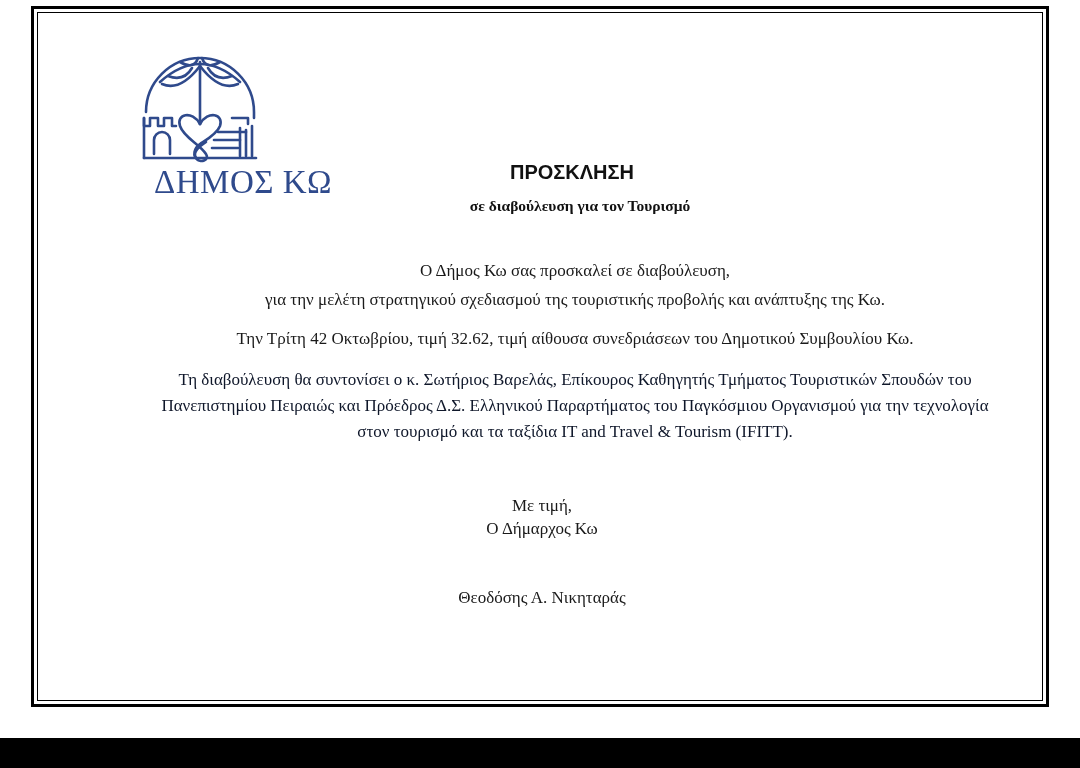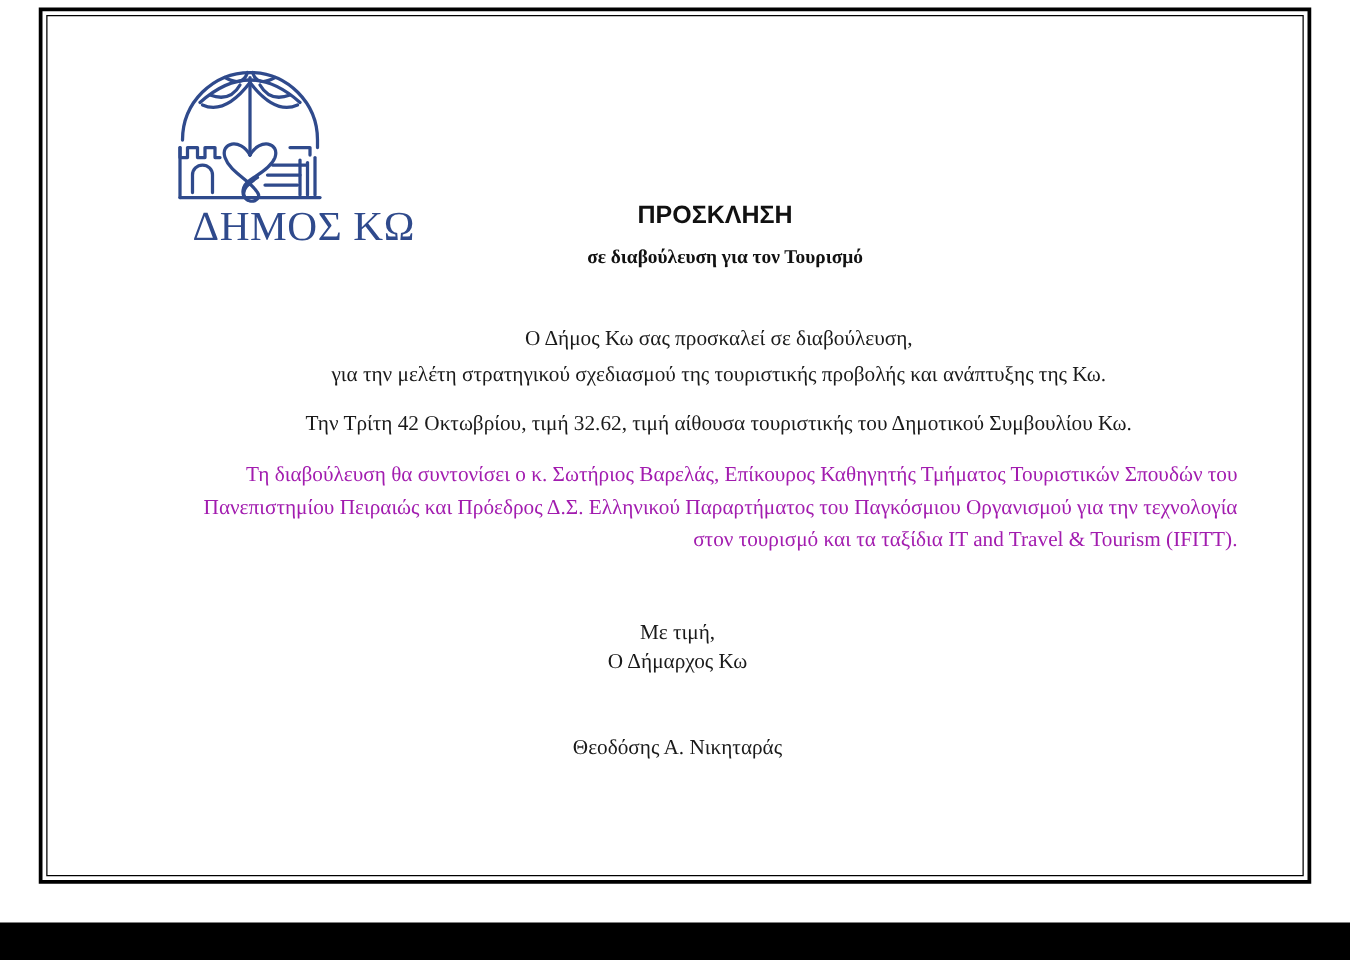--- a/index.html
+++ b/index.html
@@ -92,24 +92,24 @@
       text-align: center;
       font-size: 17px;
       white-space: nowrap;
       color: #1a1a1a;
     }
     .b { font-weight: normal; }
     .para {
       position: absolute;
       left: 160px;
       width: 830px;
-      text-align: right;
+      text-align: center;
       font-size: 17px;
       line-height: 26px;
-      color: #a21caf;
+      color: #0f172a;
     }
     .sign {
       position: absolute;
       left: 0;
       width: 1084px;
       text-align: center;
       font-size: 17px;
       line-height: 23px;
       color: #1a1a1a;
     }
@@ -158,21 +158,21 @@
 
 <div class="title">ΠΡΟΣΚΛΗΣΗ</div>
 <div class="subtitle">σε διαβούλευση για τον Τουρισμό</div>
 
 <div class="line" style="top:261px;">Ο Δήμος Κω σας προσκαλεί σε διαβούλευση,</div>
 <div class="line" style="top:290px;">
   <span>για την </span><span class="b">μελέτη στρατηγικού σχεδιασμού της τουριστικής προβολής και ανάπτυξης της Κω.</span>
 </div>
 
 <div class="line" style="top:329px;">
-  <span>Την </span><span class="b">Τρίτη 42 Οκτωβρίου</span><span>, τιμή </span><span class="b">32.62</span><span>, τιμή </span><span class="b">αίθουσα τουριστικής του Δημοτικού Συμβουλίου Κω</span><span>.</span>
+  <span>Την </span><span class="b">Τρίτη 42 Οκτωβρίου</span><span>, τιμή </span><span class="b">32.62</span><span>, τιμή </span><span class="b">αίθουσα συνεδριάσεων του Δημοτικού Συμβουλίου Κω</span><span>.</span>
 </div>
 
 <div class="para" style="top:367px;">
   <span>Τη διαβούλευση θα συντονίσει ο </span><span class="b">κ. Σωτήριος Βαρελάς</span><span>, Επίκουρος Καθηγητής Τμήματος Τουριστικών Σπουδών του Πανεπιστημίου Πειραιώς και Πρόεδρος Δ.Σ. Ελληνικού Παραρτήματος του Παγκόσμιου Οργανισμού για την τεχνολογία στον τουρισμό και τα ταξίδια IT and Travel &amp; Tourism (IFITT).</span>
 </div>
 
 <div class="sign" style="top:494px;">Με τιμή,</div>
 <div class="sign" style="top:517px;">Ο Δήμαρχος Κω</div>
 <div class="sign" style="top:586px;">Θεοδόσης Α. Νικηταράς</div>
 

